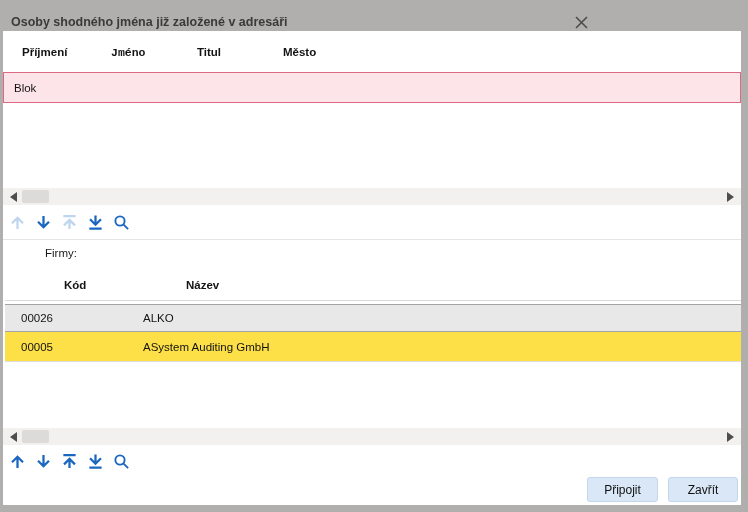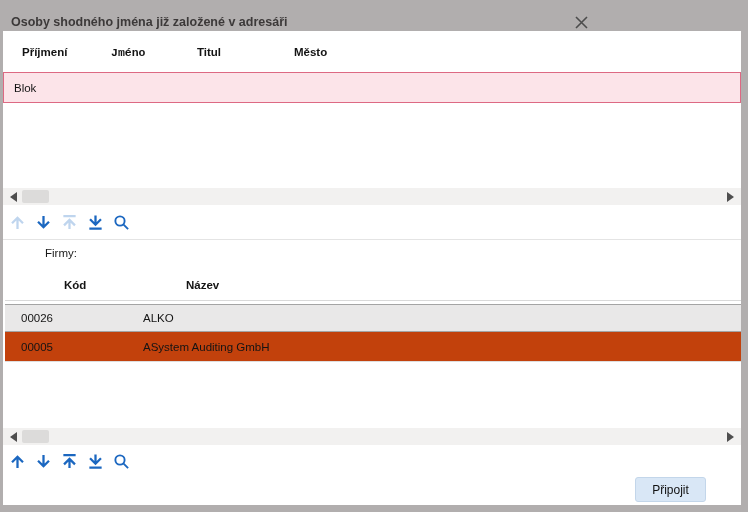--- a/index.html
+++ b/index.html
@@ -17,21 +17,21 @@
   }
   .close-btn { position:absolute; right:10px; top:7px; width:17px; height:17px; cursor:default; }
 
   .content {
     position:absolute; left:3px; top:31px; width:738px; height:474px;
     background:#ffffff;
   }
 
   
   .p-col { position:absolute; top:15px; font-size:11.5px; font-weight:bold; color:#141414; white-space:nowrap; }
-  .p-col.c0 { left:11px;padding-left:8px; } .p-col.c1 { left:108px;font-family:Liberation Mono, monospace; } .p-col.c2 { left:194px; } .p-col.c3 { left:280px;margin-left:11px; }
+  .p-col.c0 { left:11px;padding-left:8px; } .p-col.c1 { left:108px;font-family:Liberation Mono, monospace; } .p-col.c2 { left:194px; } .p-col.c3 { left:280px; }
   .row-highlight {
     position:absolute; left:0; top:41px; width:738px; height:31px;
     background:#fce4e9; border:1px solid #dd6983; box-sizing:border-box;
     display:flex; align-items:center; padding-left:10px;
     font-size:11.5px; color:#141414;text-align:center;
   }
 
   
   .sb { position:absolute; left:0; width:738px; height:17px; background:#f2f1f0; }
   .sb1 { top:157px; } .sb2 { top:397px; }
@@ -53,28 +53,28 @@
   .firms-label { position:absolute; left:10px; top:216px; font-size:11.5px; color:#1a1a1a;padding-left:32px; }
 
   
   .f-col { position:absolute; top:248px; font-size:11.5px; font-weight:bold; color:#141414; white-space:nowrap;margin-left:43px; }
   .f-col.c0 { left:18px; } .f-col.c1 { left:140px; }
   .f-head-line { position:absolute; left:2px; top:269px; width:736px; height:1px; background:#d9d9d9; }
   .f-row { position:absolute; left:2px; width:736px; box-sizing:border-box; font-size:11.5px; color:#141414; }
   .f-row .cell { position:absolute; top:50%; transform:translateY(-50%); white-space:nowrap;text-align:center; }
   .f-row .k { left:16px; } .f-row .n { left:138px; }
   .f-row-sel { top:273px; height:28px; background:#e9e8e8; border-top:1px solid #a4a4a4; border-bottom:1px solid #a4a4a4; }
-  .f-row-plain { top:301px; height:30px; background:#c2410c; border-bottom:1px solid #dedede; }
+  .f-row-plain { top:301px; height:30px; background:#fde047; border-bottom:1px solid #dedede; }
 
   
   .btn {
     position:absolute; top:446px; height:25px;
     background:#d9e7f6; border:1px solid #c3d6ea; border-radius:3px;
     box-sizing:border-box; display:flex; align-items:center; justify-content:center;
-    font-size:12px; color:#111; font-family:"Liberation Sans", sans-serif;margin-left:48px;
+    font-size:12px; color:#111; font-family:"Liberation Sans", sans-serif;
   }
   .btn-attach { left:584px; width:71px; }
   .btn-close  { left:665px; width:70px; }
 </style>
 </head>
 <body>
 
 <div class="dialog">
 
   <div class="titlebar">
@@ -183,15 +183,18 @@
         <svg width="17" height="17" viewBox="0 0 18 18">
             <circle cx="7.4" cy="7.4" r="4.9" fill="none" stroke="currentColor" stroke-width="2"></circle>
             <path d="M11.2 11.2 L16 16" stroke="currentColor" stroke-width="2"></path>
           </svg>
       </span>
     </div>
 
     <div class="btn btn-attach">
       <span>Připojit</span>
     </div>
+    <div class="btn btn-close">
+      <span>Zavřít</span>
+    </div>
 
   </div>
 </div>
 
 </body></html>

